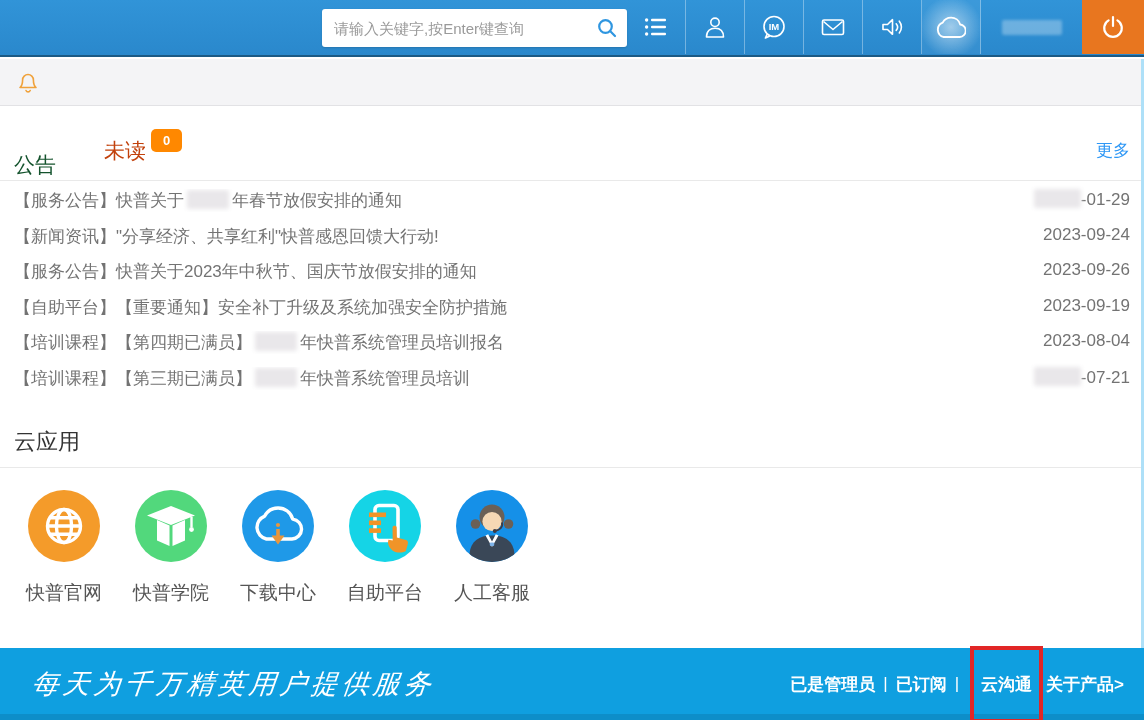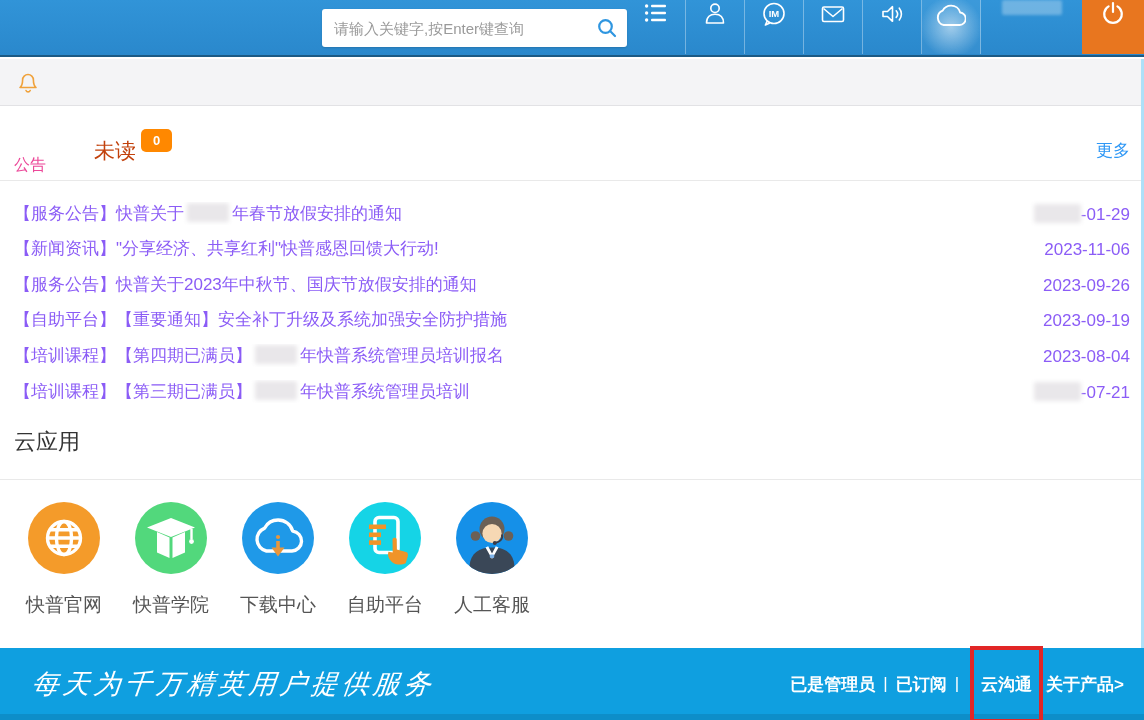--- a/index.html
+++ b/index.html
@@ -28,21 +28,21 @@
     padding:0 6px 0 12px; font-size:15px; color:#333;
     font-family:inherit;
   }
   .search-wrap input::placeholder { color:#9a9a9a; }
   .search-wrap .sicon { margin-right:9px; display:flex; }
   .cells {
     position:absolute; left:627px; right:0; top:0; height:57px; display:flex;
   }
   .cell {
     width:59px; height:54px; flex:0 0 auto;
-    display:flex; align-items:flex-start; justify-content:center;
+    display:flex; align-items:center; justify-content:center;
     border-right:1px solid rgba(255,255,255,.35);
     cursor:pointer;
   }
   .cell.cloud {
     background: radial-gradient(circle at 50% 50%, rgba(255,255,255,.55), rgba(255,255,255,.05) 78%);
   }
   .cell.user { flex:1 1 auto; border-right:none; }
   .cell.power { width:62px; background:#e8761f; border-right:none; }
   .redact-user {
     width:60px; height:15px; border-radius:2px;
@@ -53,41 +53,41 @@
     position:absolute; top:59px; left:0; right:0; height:47px;
     background:#f4f4f6; border-bottom:1px solid #e2e2e5;
     display:flex; align-items:center; padding-left:17px;
   }
   
   .main { position:absolute; top:107px; left:0; right:0; }
   .ann-header {
     height:74px; display:flex; align-items:center;
     padding:14px 14px 0 14px; border-bottom:1px solid #e9e9e9;
   }
-  .tab-announce { color:#ec4899; font-size:16px; cursor:pointer;margin-top:29px; }
+  .tab-announce { color:#14532d; font-size:21px; cursor:pointer;margin-top:29px; }
   .tab-unread { color:#c2410c; font-size:21px; margin-left:48px; cursor:pointer; }
   .badge {
     display:inline-block; background:#ff8800; color:#fff;
     font-size:13px; font-weight:bold; border-radius:5px;
     padding:4px 12px; margin-left:5px; transform:translateY(-10px);
   }
   .more { margin-left:auto; color:#2e97f5; font-size:17px; cursor:pointer; text-decoration:none; }
   .ann-list { list-style:none; padding:8px 14px 0 14px; }
   .ann-list li {
-    display:flex; align-items:flex-end; height:35.6px;
-    font-size:17px; color:#8b5cf6; cursor:pointer;
+    display:flex; align-items:flex-start; height:35.6px;
+    font-size:17px; color:#737373; cursor:pointer;
   }
   .ann-title { flex:1; white-space:nowrap; overflow:hidden; }
   .ann-date { white-space:nowrap; }
   .redact {
     display:inline-block; width:42px; height:19px; border-radius:2px;
     background:#e9e7ea; filter: blur(2px); vertical-align:-3px; margin:0 3px;
   }
   .redact.date { width:47px; margin:0; }
-  .cloud-header { font-size:22px; color:#333; padding:24px 14px 22px 14px; border-bottom:1px solid #e9e9e9; }
+  .cloud-header { font-size:22px; color:#333; padding:24px 14px 10px 14px; border-bottom:1px solid #e9e9e9; }
   .apps { display:flex; gap:19px; padding:22px 0 0 20px; }
   .app { width:88px; text-align:center; cursor:pointer; }
   .app-label { margin-top:14px; font-size:19px; color:#555; }
   .scroll-line { position:absolute; right:0; top:59px; width:3px; height:589px; background:#aee0f8; }
   
   .footer {
     position:absolute; left:0; right:0; bottom:0; height:72px;
     background:#0f9fe0;
     box-shadow: inset 0 -6px 0 rgba(0,0,0,.10);
     display:flex; align-items:center; justify-content:space-between;
@@ -188,21 +188,21 @@
     <a class="more">更多</a>
   </div>
 
   <ul class="ann-list">
     <li>
       <span class="ann-title"><span>【服务公告】快普关于</span><span class="redact"></span><span>年春节放假安排的通知</span></span>
       <span class="ann-date"><span class="redact date"></span><span>-01-29</span></span>
     </li>
     <li>
       <span class="ann-title">【新闻资讯】"分享经济、共享红利"快普感恩回馈大行动!</span>
-      <span class="ann-date">2023-11-06</span>
+      <span class="ann-date">2023-09-24</span>
     </li>
     <li>
       <span class="ann-title">【服务公告】快普关于2023年中秋节、国庆节放假安排的通知</span>
       <span class="ann-date">2023-09-26</span>
     </li>
     <li>
       <span class="ann-title">【自助平台】【重要通知】安全补丁升级及系统加强安全防护措施</span>
       <span class="ann-date">2023-09-19</span>
     </li>
     <li>

